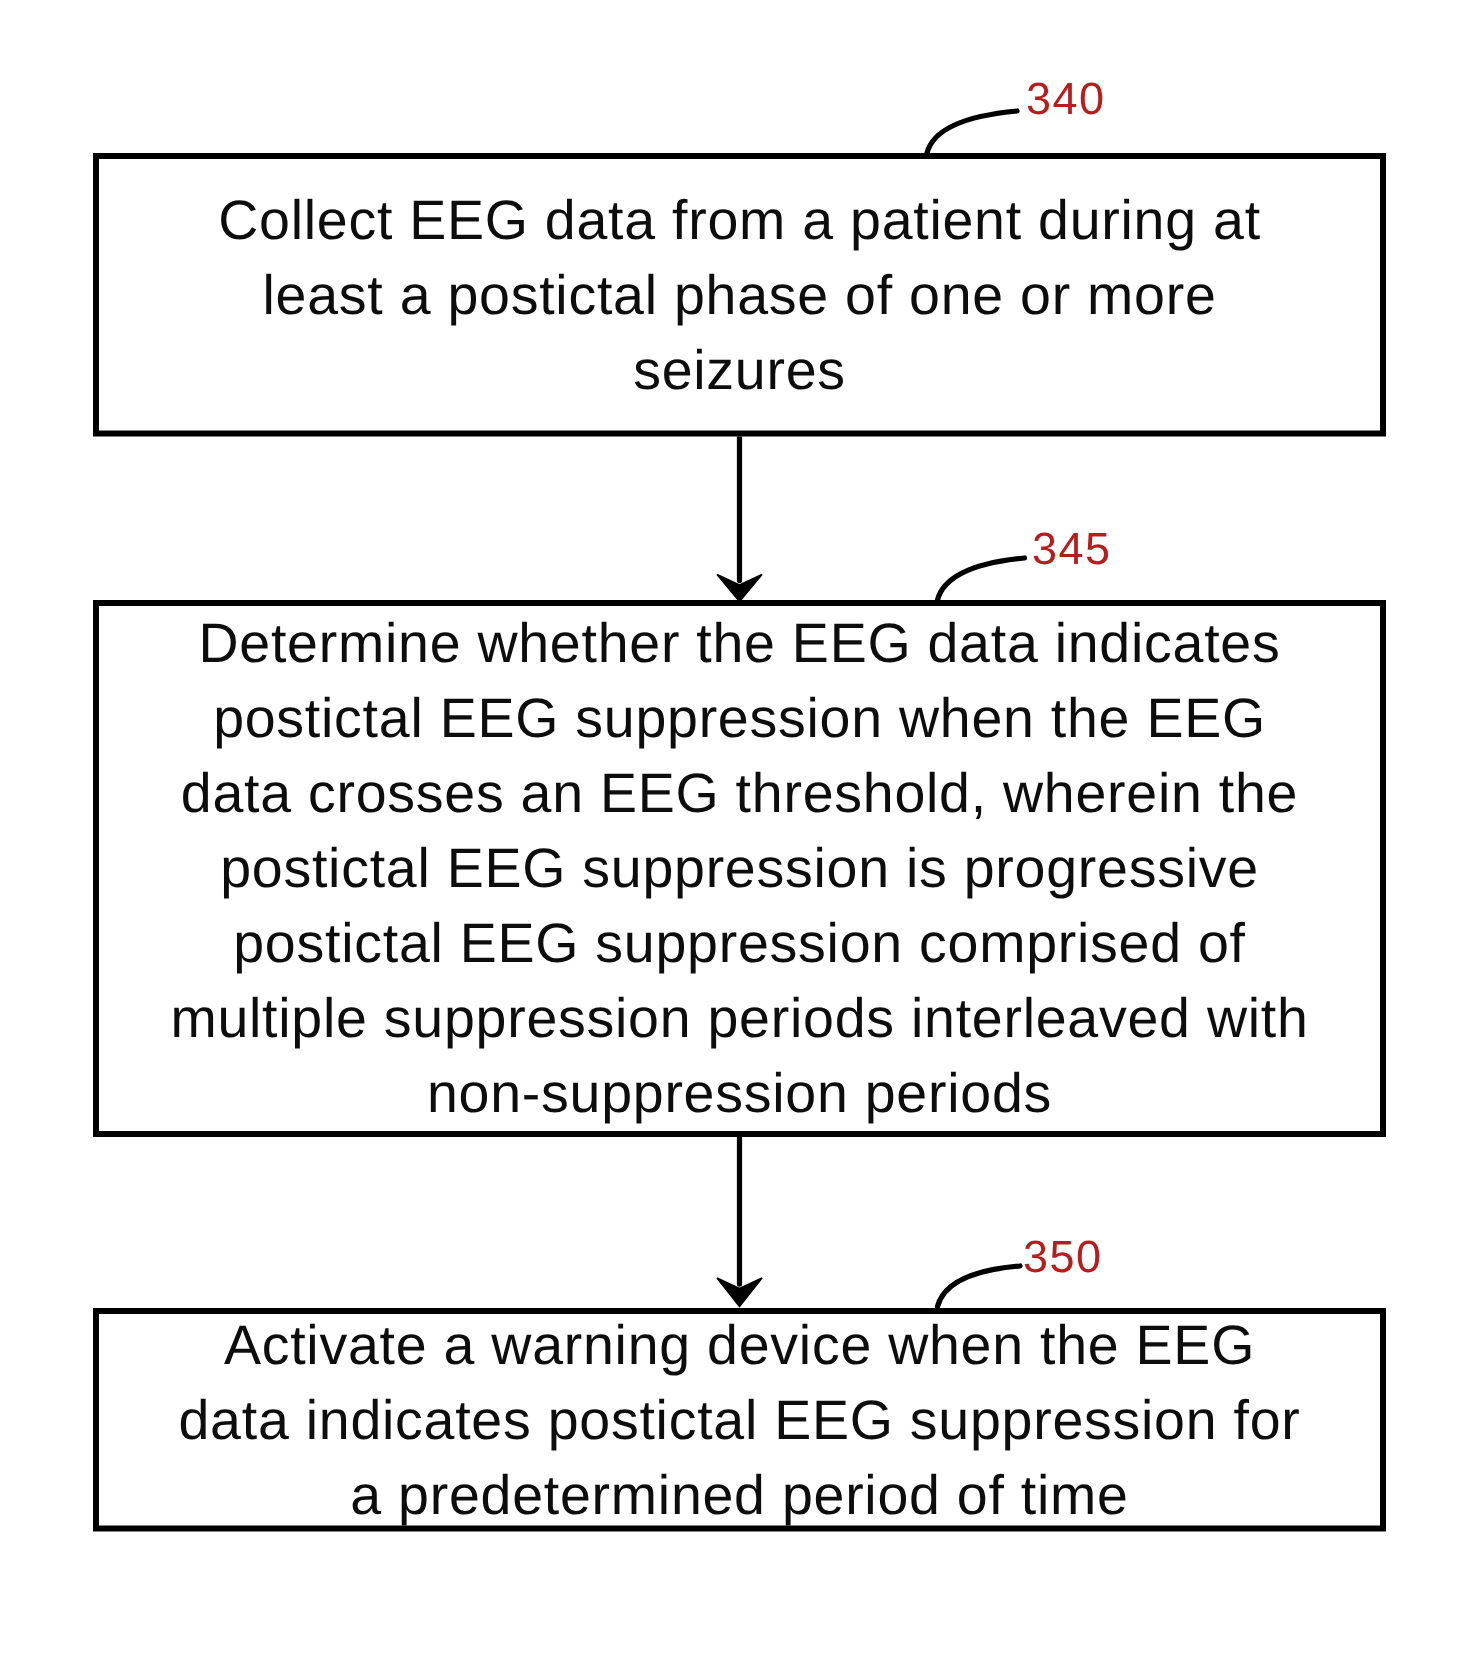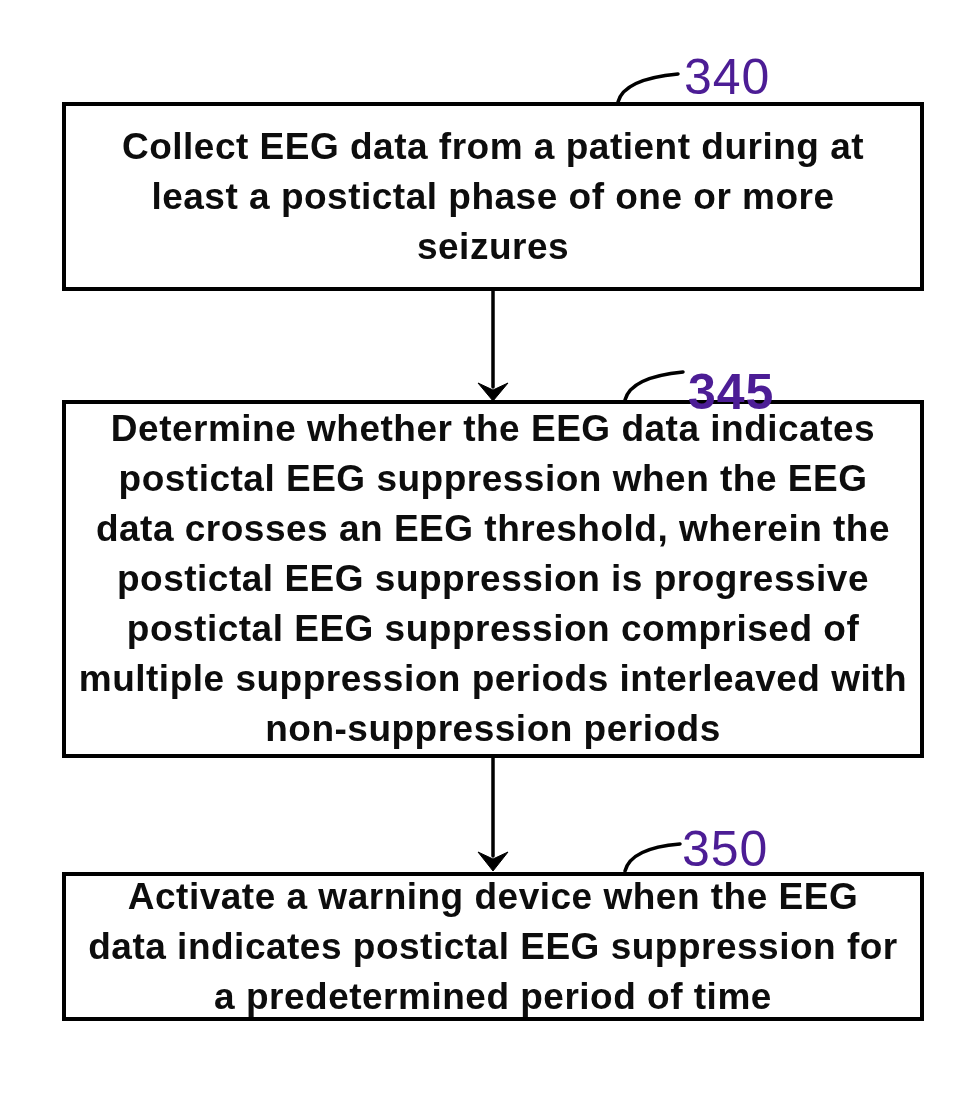--- a/index.html
+++ b/index.html
@@ -48,31 +48,30 @@
   .step-box.box-2 { top: 400px; height: 358px; justify-content: flex-end; }
   .step-box.box-3 { top: 872px; height: 149px; }
   .step-text {
     white-space: pre-line;
     text-align: center;
     font-size: 37px;
     line-height: 50px;
     letter-spacing: 0.5px;
     color: #0d0d0d;
     width: 100%;
-    font-weight: bold;
   }
   .ref-label {
     position: absolute;
-    font-size: 50px;
+    font-size: 30px;
     line-height: 1;
-    color: #4c1d95;
+    color: #b91c1c;
     letter-spacing: 1px;
   }
   .ref-label.ref-1 { left: 684px; top: 52px; }
-  .ref-label.ref-2 { left: 688px; top: 367px; font-weight: bold; }
+  .ref-label.ref-2 { left: 688px; top: 352px; }
   .ref-label.ref-3 { left: 682px; top: 824px; }
 </style>
 </head>
 <body>
 
 <div class="canvas">
 
   <svg class="connectors" viewBox="0 0 980 1105" xmlns="http://www.w3.org/2000/svg">
 
     <path class="stroke" d="M 618 102 Q 624 79 678 74"></path>

